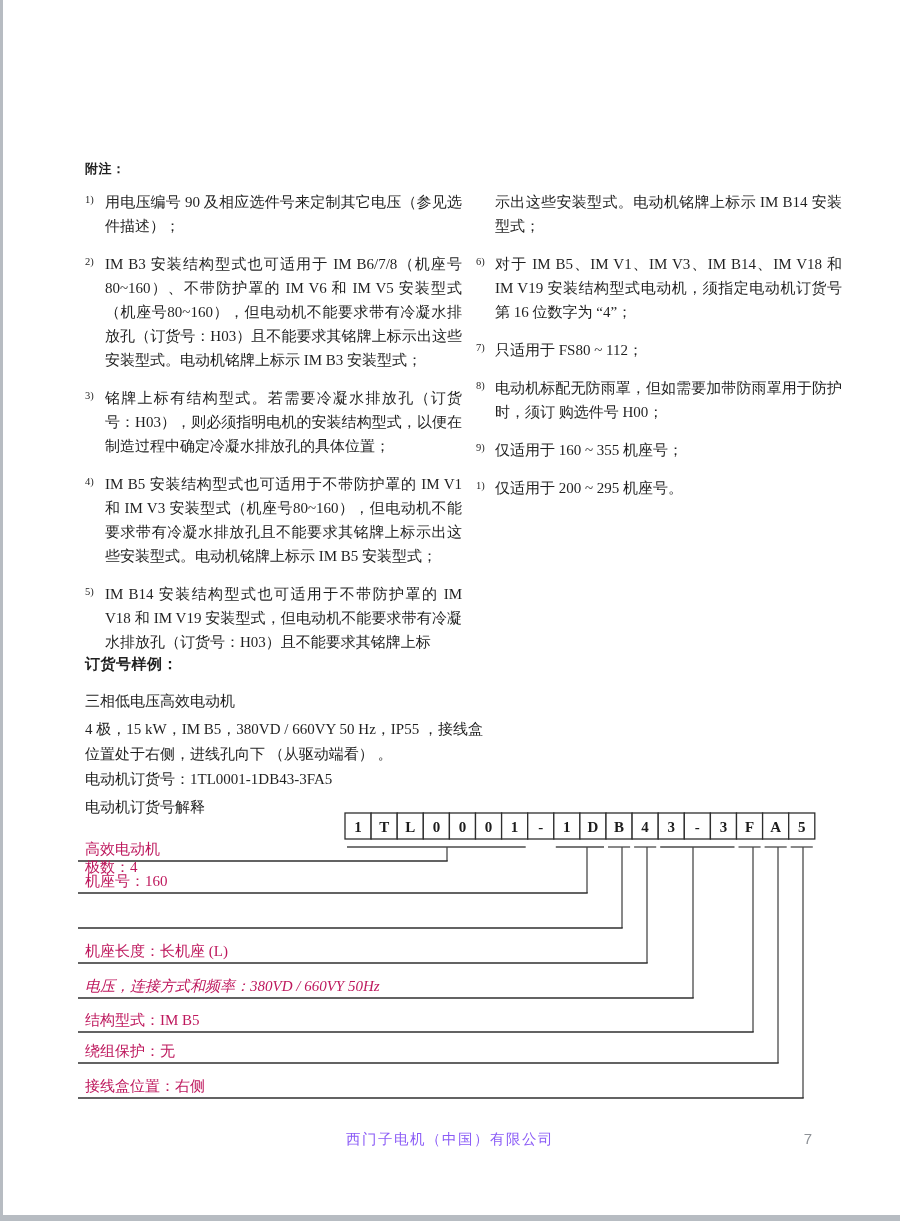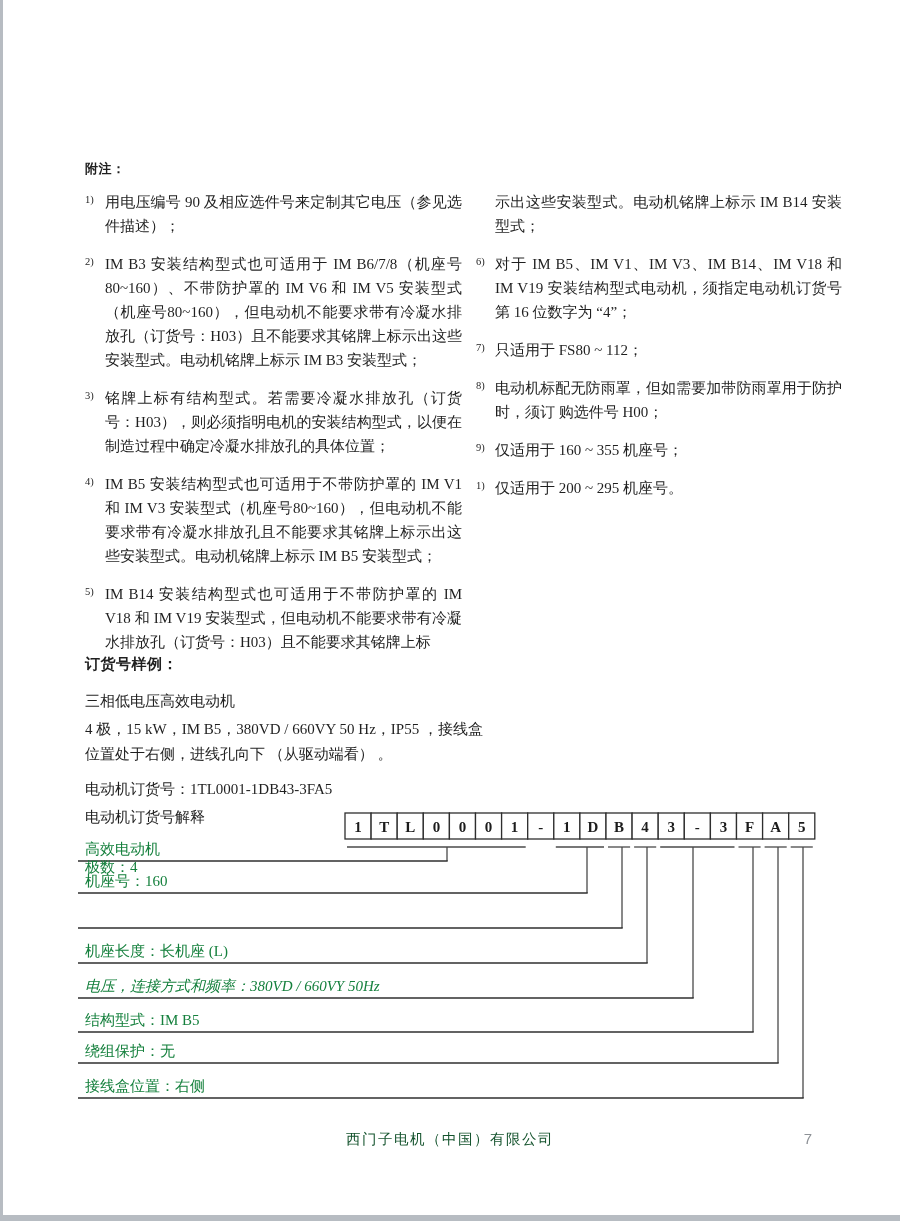--- a/index.html
+++ b/index.html
@@ -23,32 +23,32 @@
   #notes-left{left:85px;width:377px;}
   #notes-right{left:476px;width:366px;}
   .note-item{display:flex;margin-bottom:14px;}
   .note-marker{flex:0 0 20px;font-size:10.5px;line-height:16px;padding-top:2px;}
   #notes-right .note-marker{flex-basis:19px;}
   .note-text{flex:1;}
 
   .example{position:absolute;left:85px;top:652px;width:398px;font-size:15px;line-height:25px;}
   .ex-heading{font-weight:bold;margin-bottom:12px;letter-spacing:.5px;}
   .ex-line{margin-bottom:3px;}
-  .ex-para{margin-bottom:10px;text-align:justify;text-justify:inter-character;}
+  .ex-para{margin-bottom:0;text-align:justify;text-justify:inter-character;}
 
   .diagram{position:absolute;inset:0;pointer-events:none;}
   #diag-svg{position:absolute;left:0;top:0;}
   .diag-label{
-    position:absolute;left:85px;font-size:15px;white-space:nowrap;color:#15803d;
+    position:absolute;left:85px;font-size:15px;white-space:nowrap;color:#be185d;
   }
 
   .footer-company{
     position:absolute;left:0;top:1130px;width:900px;text-align:center;
     font-family:"Liberation Sans","DejaVu Sans",sans-serif;
-    font-size:14.5px;color:#14532d;letter-spacing:1.5px;
+    font-size:14.5px;color:#8b5cf6;letter-spacing:1.5px;
   }
   .page-number{
     position:absolute;right:88px;top:1130px;
     font-family:"Liberation Sans","DejaVu Sans",sans-serif;
     font-size:15px;color:#8d9196;
   }
 </style>
 </head>
 <body>
 

